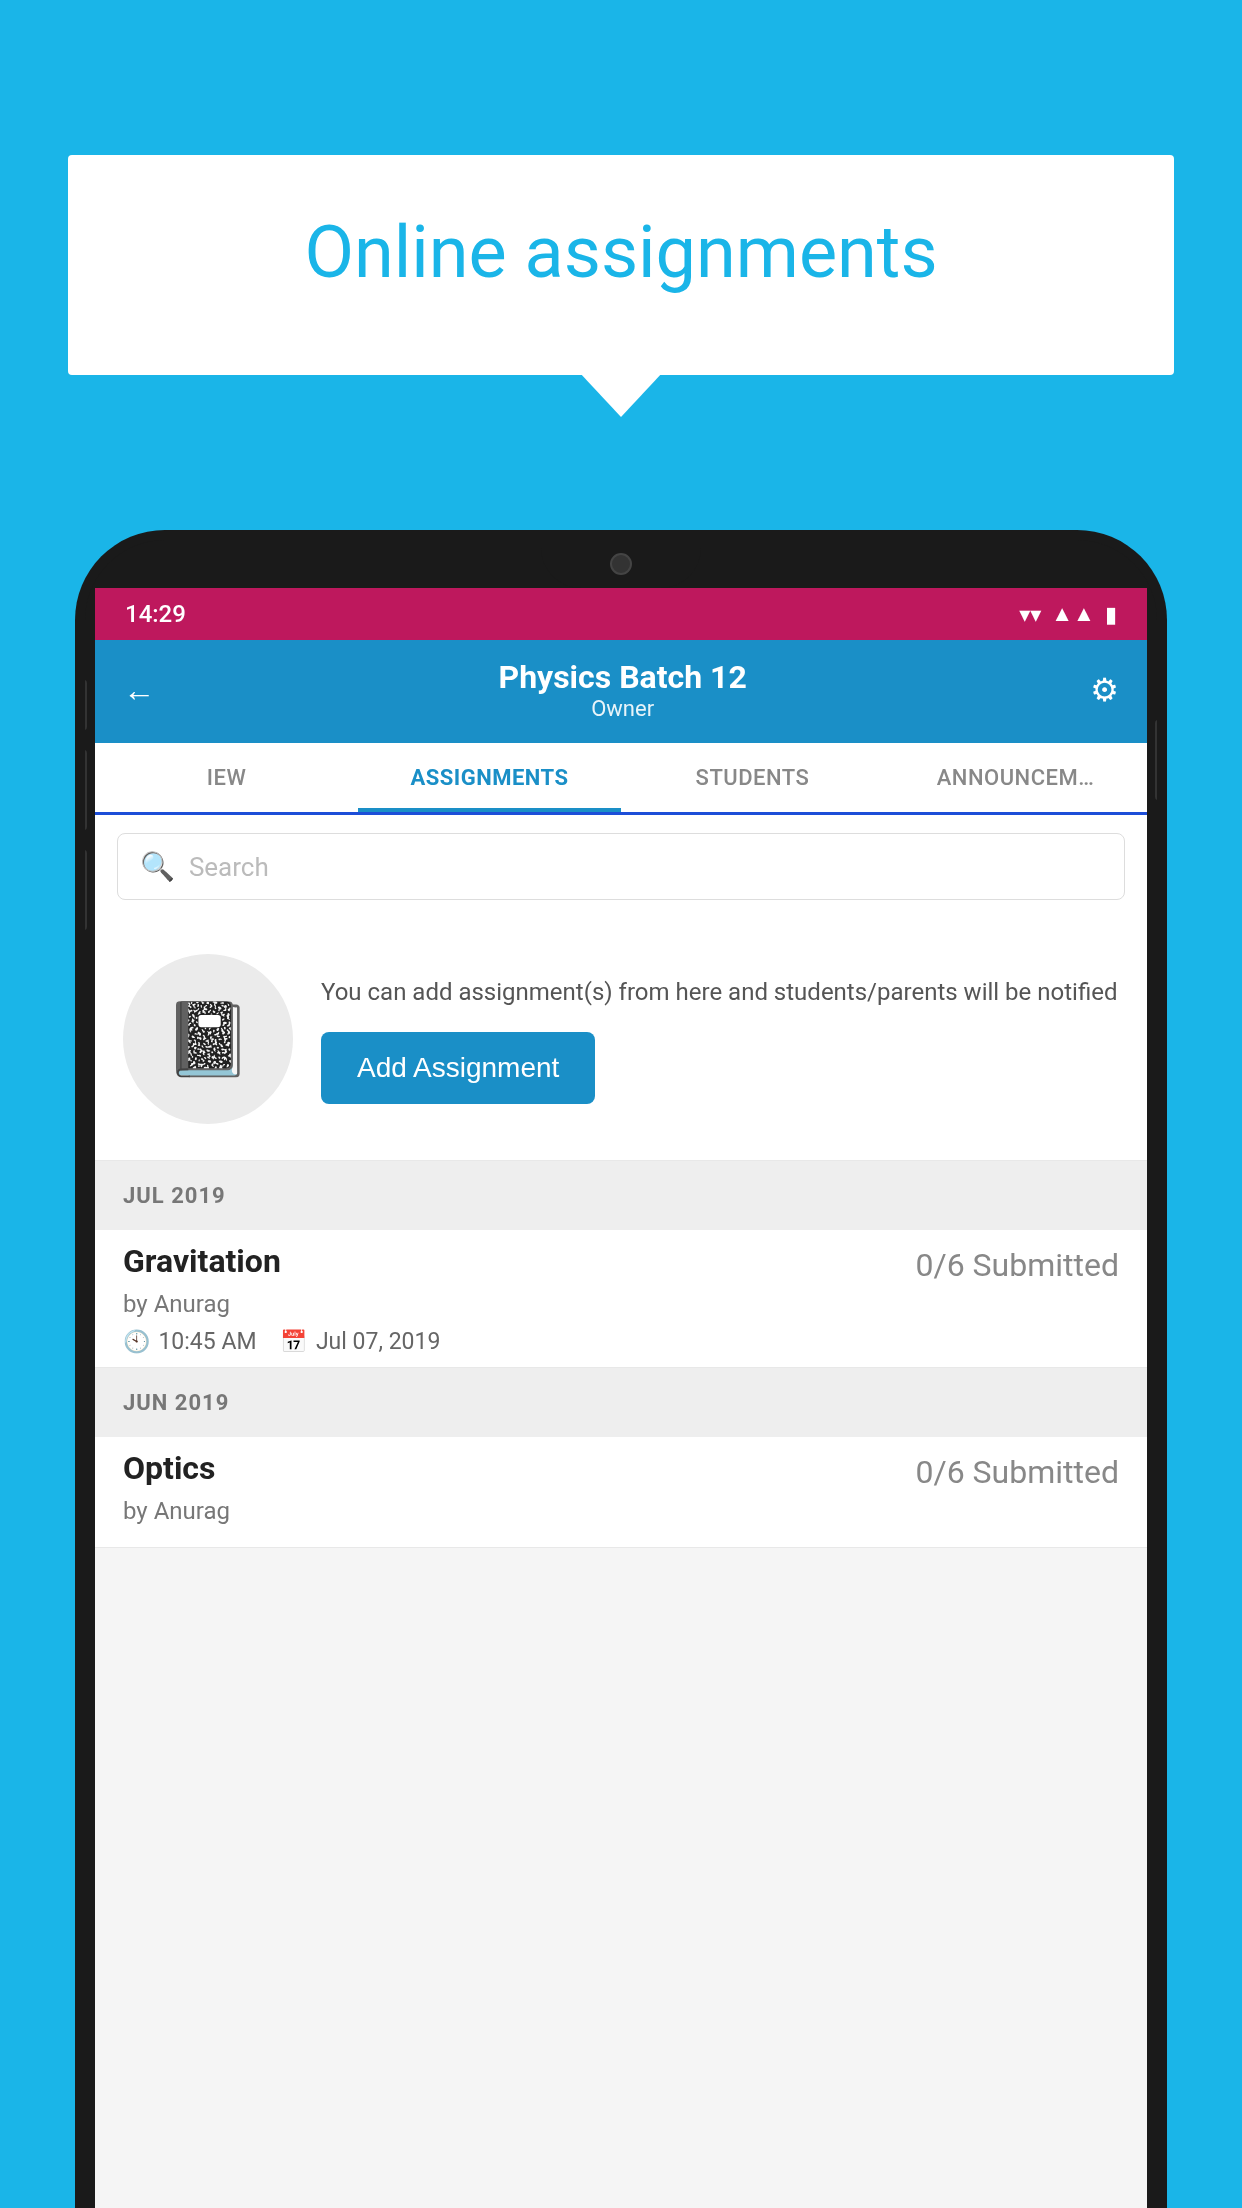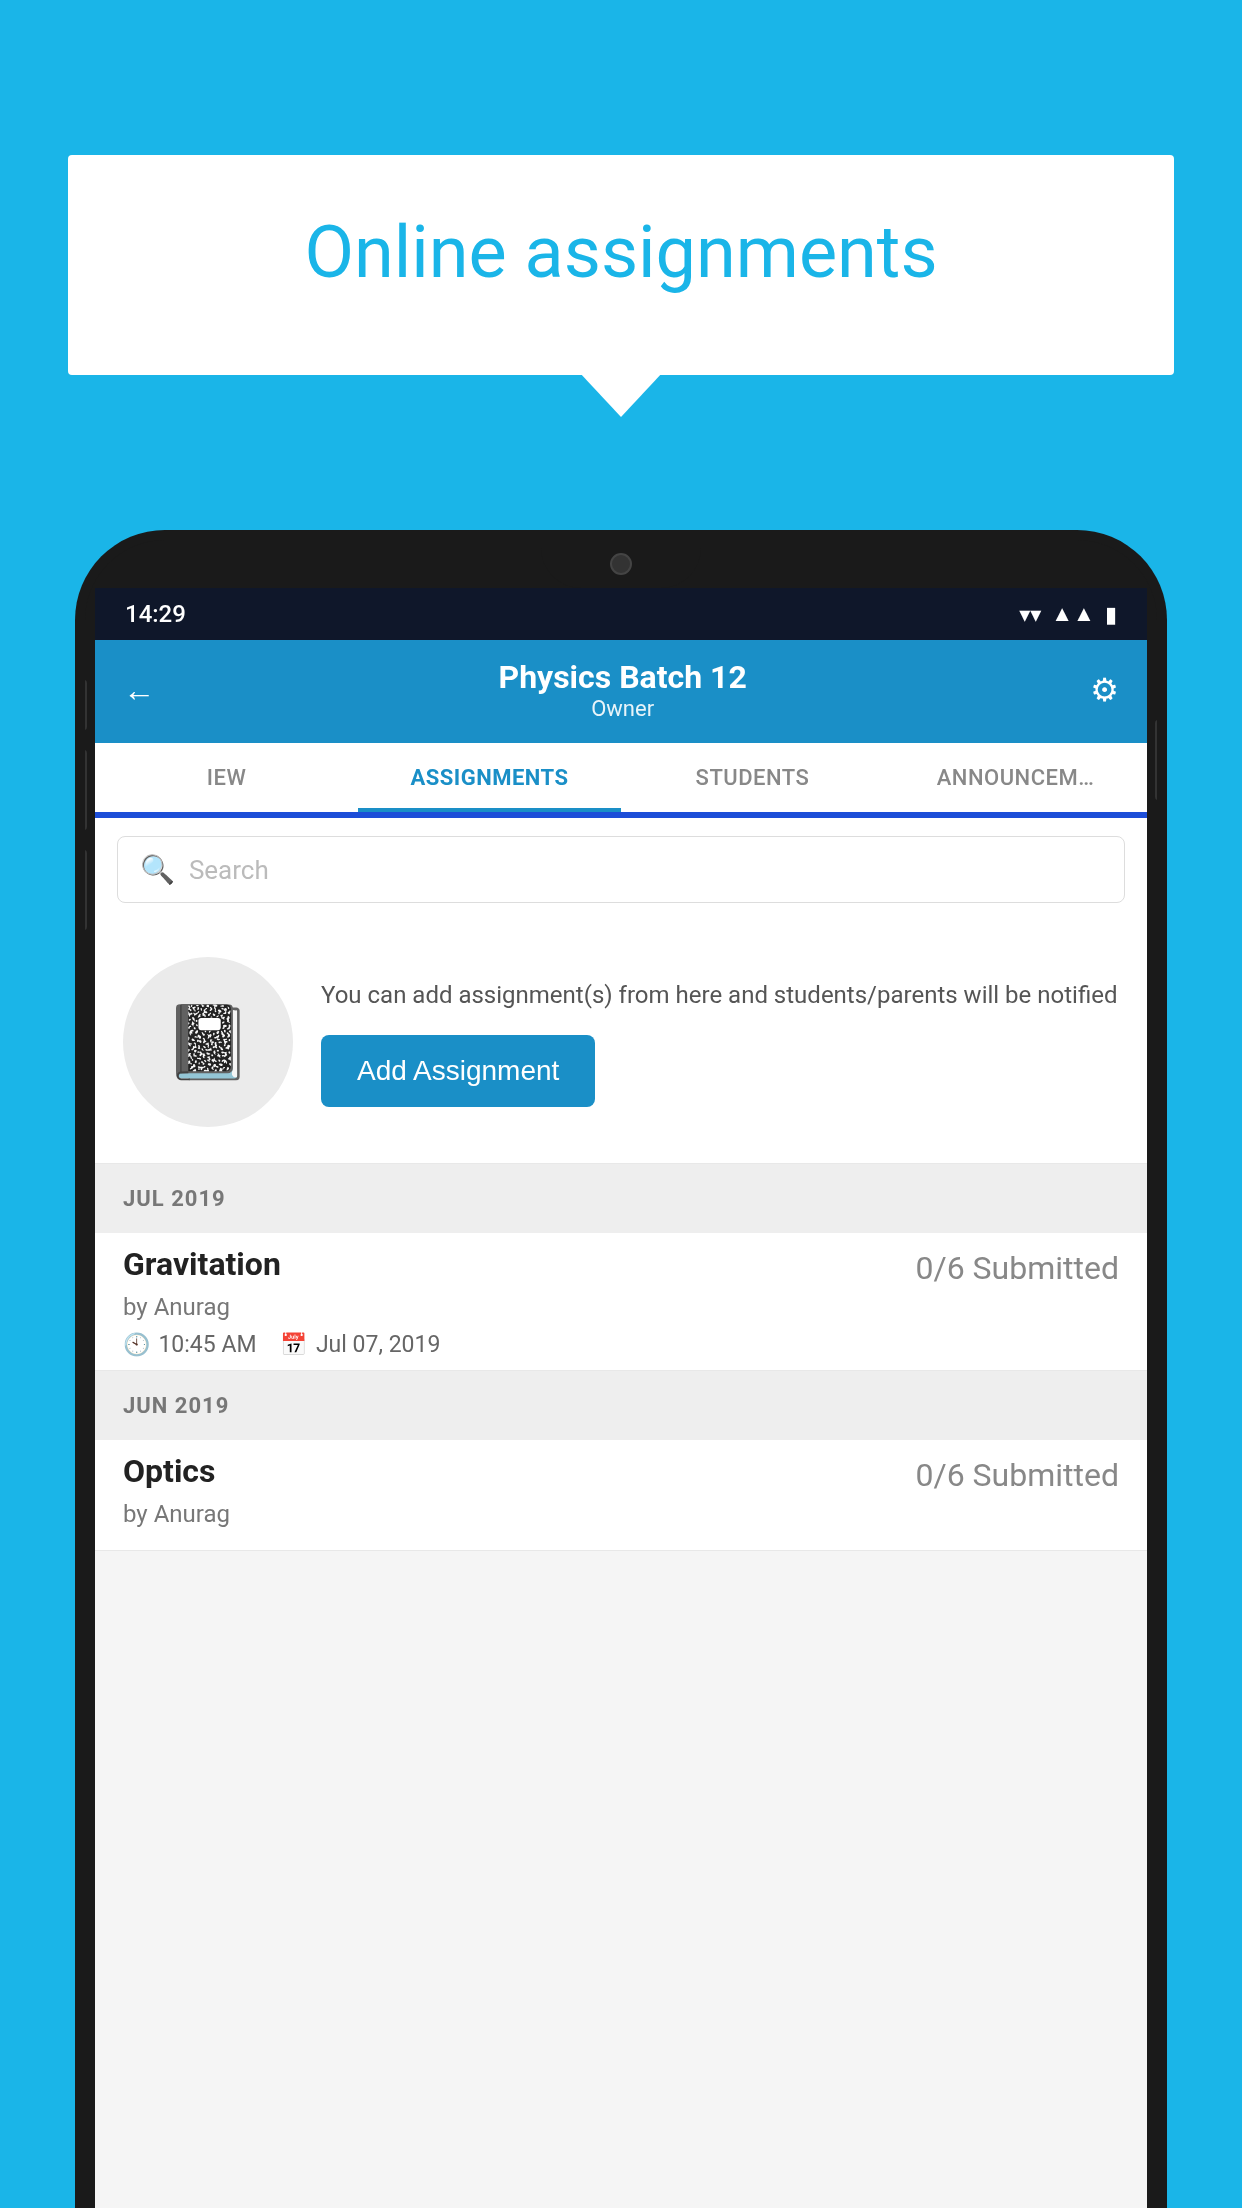--- a/index.html
+++ b/index.html
@@ -102,21 +102,21 @@
       top: 48px;
       left: 10px;
       right: 10px;
       bottom: 0;
       background: #f5f5f5;
       overflow: hidden;
     }
 
     
     .status-bar {
-      background: #0f172a;
+      background: #be185d;
       height: 52px;
       display: flex;
       align-items: center;
       padding: 0 30px;
       color: white;
       font-size: 24px;
     }
     .status-time {
       flex: 1;
       font-weight: 500;
@@ -159,21 +159,21 @@
     }
     .header-settings {
       color: white;
       font-size: 32px;
     }
 
     
     .tabs-container {
       background: white;
       display: flex;
-      border-bottom: 6px solid #1d4ed8;
+      border-bottom: 3px solid #1d4ed8;
       overflow: hidden;
     }
     .tab {
       flex: 1;
       text-align: center;
       padding: 22px 10px;
       font-size: 22px;
       color: #888;
       font-weight: 500;
       letter-spacing: 0.5px;

